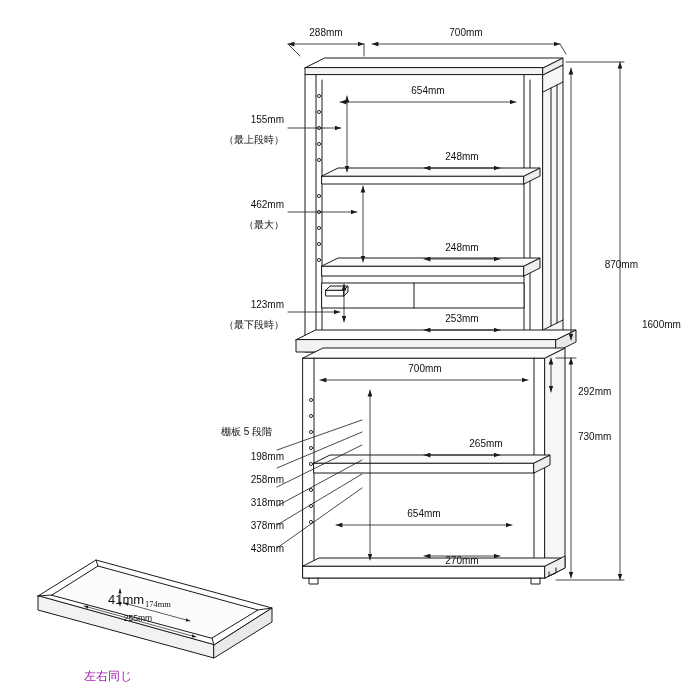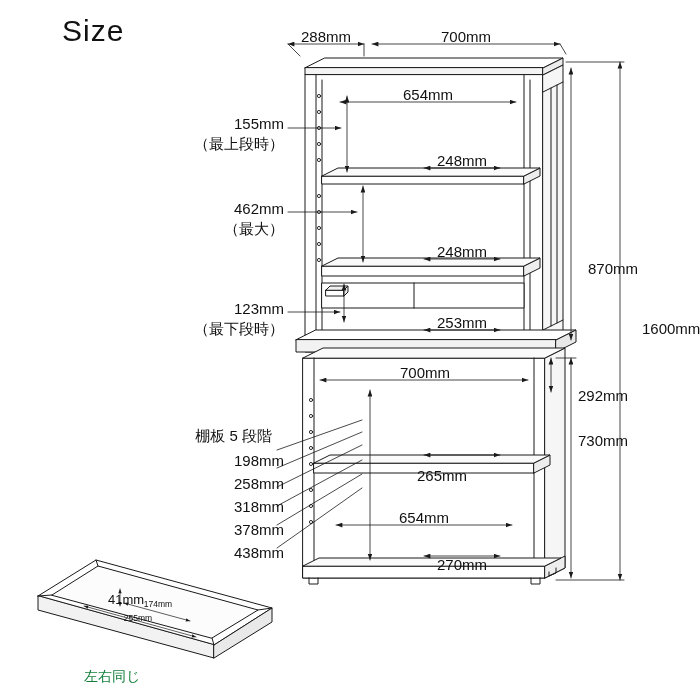--- a/index.html
+++ b/index.html
@@ -15,43 +15,42 @@
   svg#diagram{position:absolute;left:0;top:0;width:700px;height:700px;}
   .ttl{
     position:absolute;
     left:62px;top:14px;
     font-size:30px;
     letter-spacing:1px;
     color:#111;
   }
   .lbl{
     position:absolute;
-    font-size:15px;
+    font-size:10px;
     color:#111;
     white-space:nowrap;
     line-height:1.45;
     text-align:center;
   }
   .lbl.r{text-align:right;}
   .lbl.l{text-align:left;}
   .lbl.small{font-size:8.5px;}
   .lbl.tiny{font-size:13px;}
   .bottomcap{
     position:absolute;
     left:84px;top:668px;
-    font-size:14px;
-    color:#15803d;
+    font-size:12px;
+    color:#a21caf;
   }
 </style>
 </head>
 <body>
 
 <div id="stage">
 
-  <div class="ttl">Size</div>
 
   <svg id="diagram" viewBox="0 0 700 700">
     <g fill="none" stroke="#1a1a1a" stroke-width="1" stroke-linejoin="round" stroke-linecap="round">
 
       <g>
         <path d="M305,68 L543,68 L563,58 L325,58 Z" fill="#ffffff"></path>
         <path d="M305,68 L305,75 L543,75 L543,68 Z" fill="#f4f4f4"></path>
         <path d="M543,75 L563,65 L563,58 L543,68 Z" fill="#ececec"></path>
       </g>
 
@@ -257,30 +256,30 @@
 
   <div class="lbl" style="left:424px;top:312px;width:76px;">253mm</div>
 
   <div class="lbl l" style="left:578px;top:258px;width:60px;text-align:right;">870mm</div>
   <div class="lbl l" style="left:630px;top:318px;width:66px;margin-left:12px;">1600mm</div>
 
   <div class="lbl" style="left:370px;top:362px;width:110px;">700mm</div>
   <div class="lbl l" style="left:578px;top:385px;width:66px;">292mm</div>
   <div class="lbl l" style="left:578px;top:430px;width:60px;">730mm</div>
 
-  <div class="lbl" style="left:404px;top:437px;width:76px;margin-top:28px;">265mm</div>
+  <div class="lbl" style="left:448px;top:437px;width:76px;">265mm</div>
   <div class="lbl" style="left:336px;top:507px;width:176px;">654mm</div>
   <div class="lbl" style="left:424px;top:538px;width:76px;margin-top:16px;">270mm</div>
 
   <div class="lbl r" style="left:168px;top:425px;width:104px;">棚板 5 段階</div>
   <div class="lbl r" style="left:196px;top:450px;width:88px;">198mm</div>
   <div class="lbl r" style="left:196px;top:473px;width:88px;">258mm</div>
   <div class="lbl r" style="left:196px;top:496px;width:88px;">318mm</div>
   <div class="lbl r" style="left:196px;top:519px;width:88px;">378mm</div>
   <div class="lbl r" style="left:196px;top:542px;width:88px;">438mm</div>
 
   <div class="lbl tiny" style="left:106px;top:591px;width:40px;">41mm</div>
-  <div class="lbl small" style="left:128px;top:598px;width:60px;">174mm</div>
+  <div class="lbl small" style="left:128px;top:598px;width:60px;font-family:Liberation Serif, serif;">174mm</div>
   <div class="lbl small" style="left:108px;top:612px;width:60px;">255mm</div>
 
   <div class="bottomcap">左右同じ</div>
 
 </div>
 
 </body></html>

